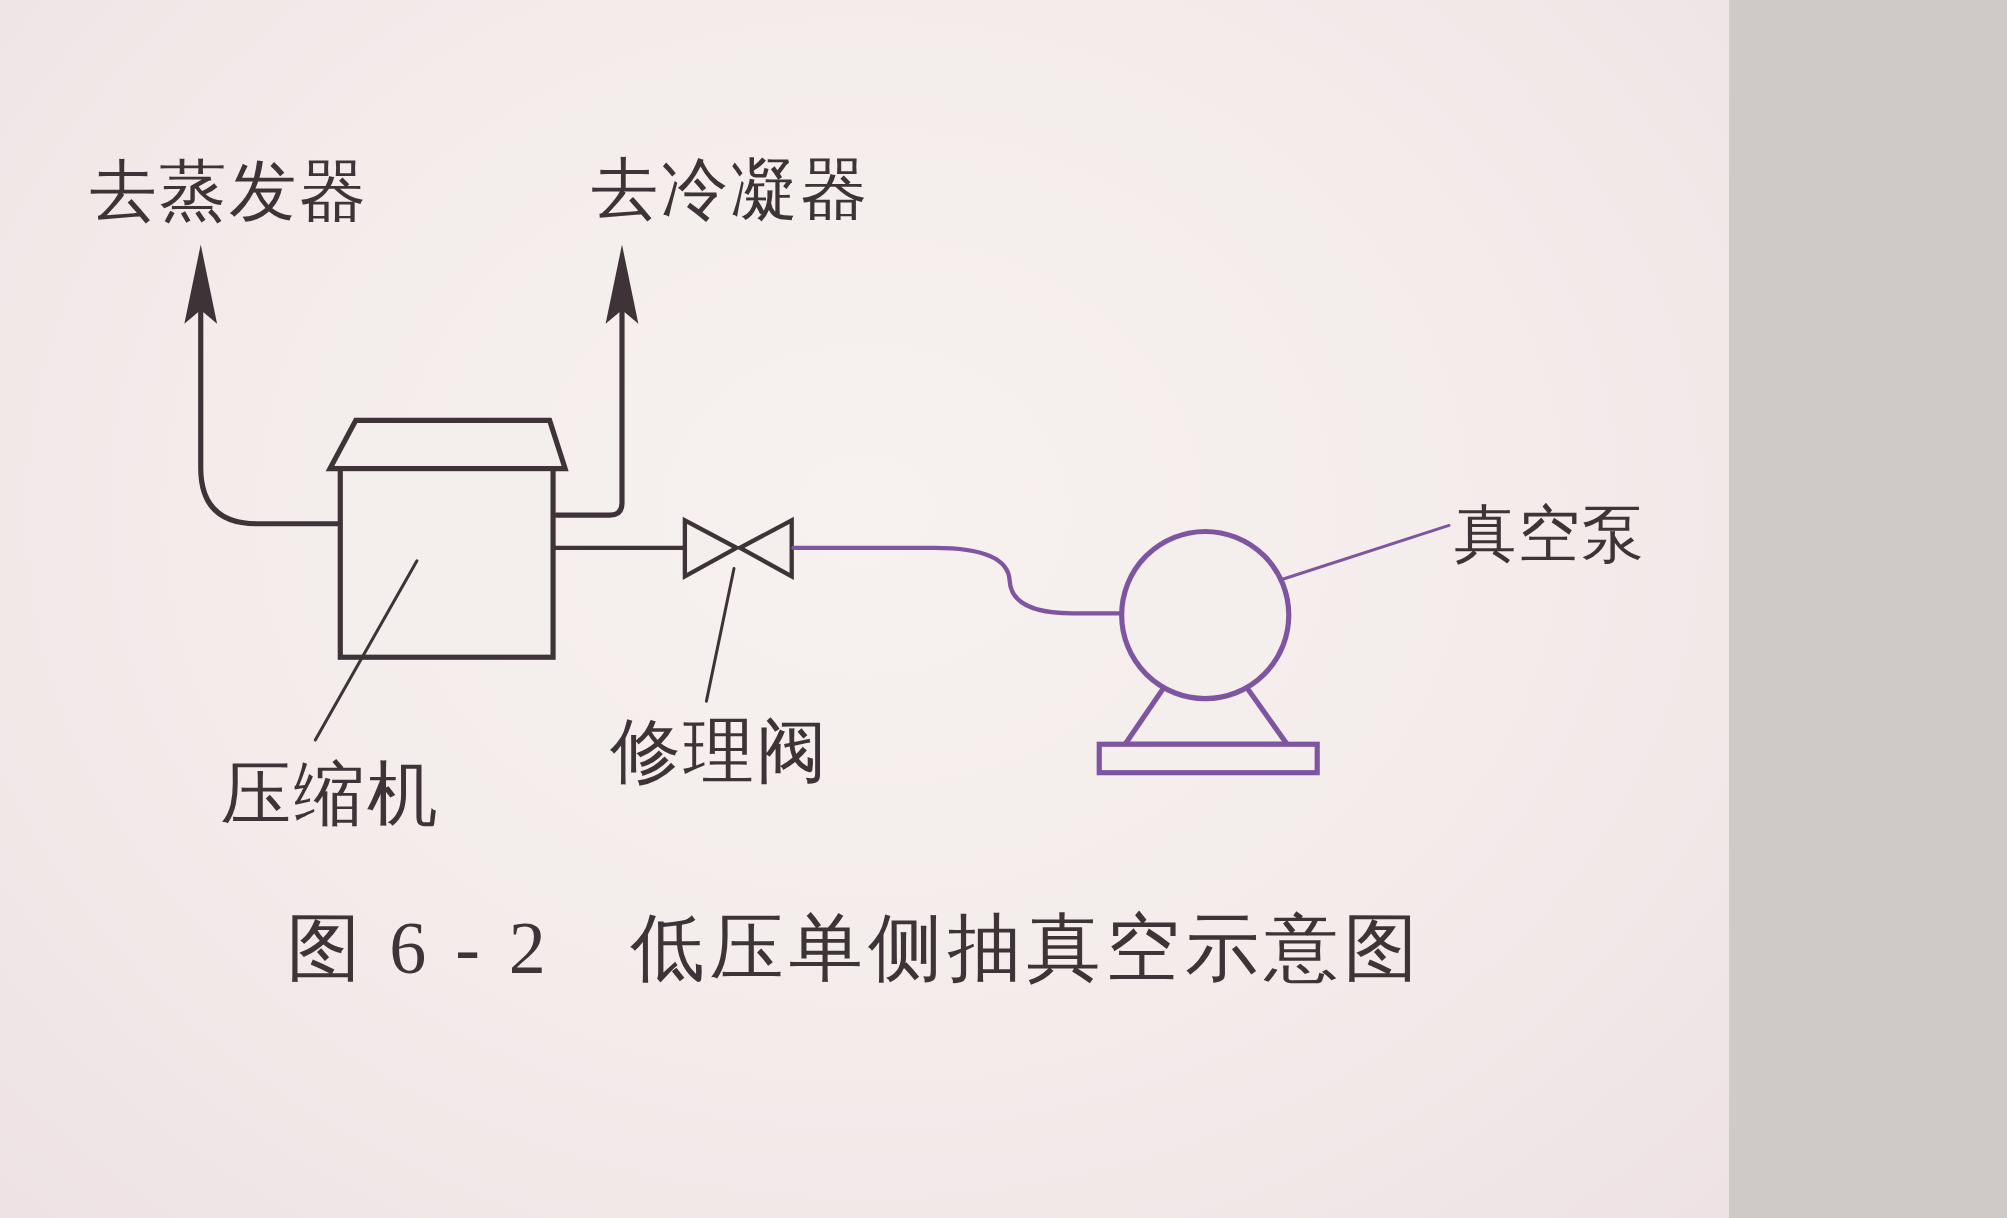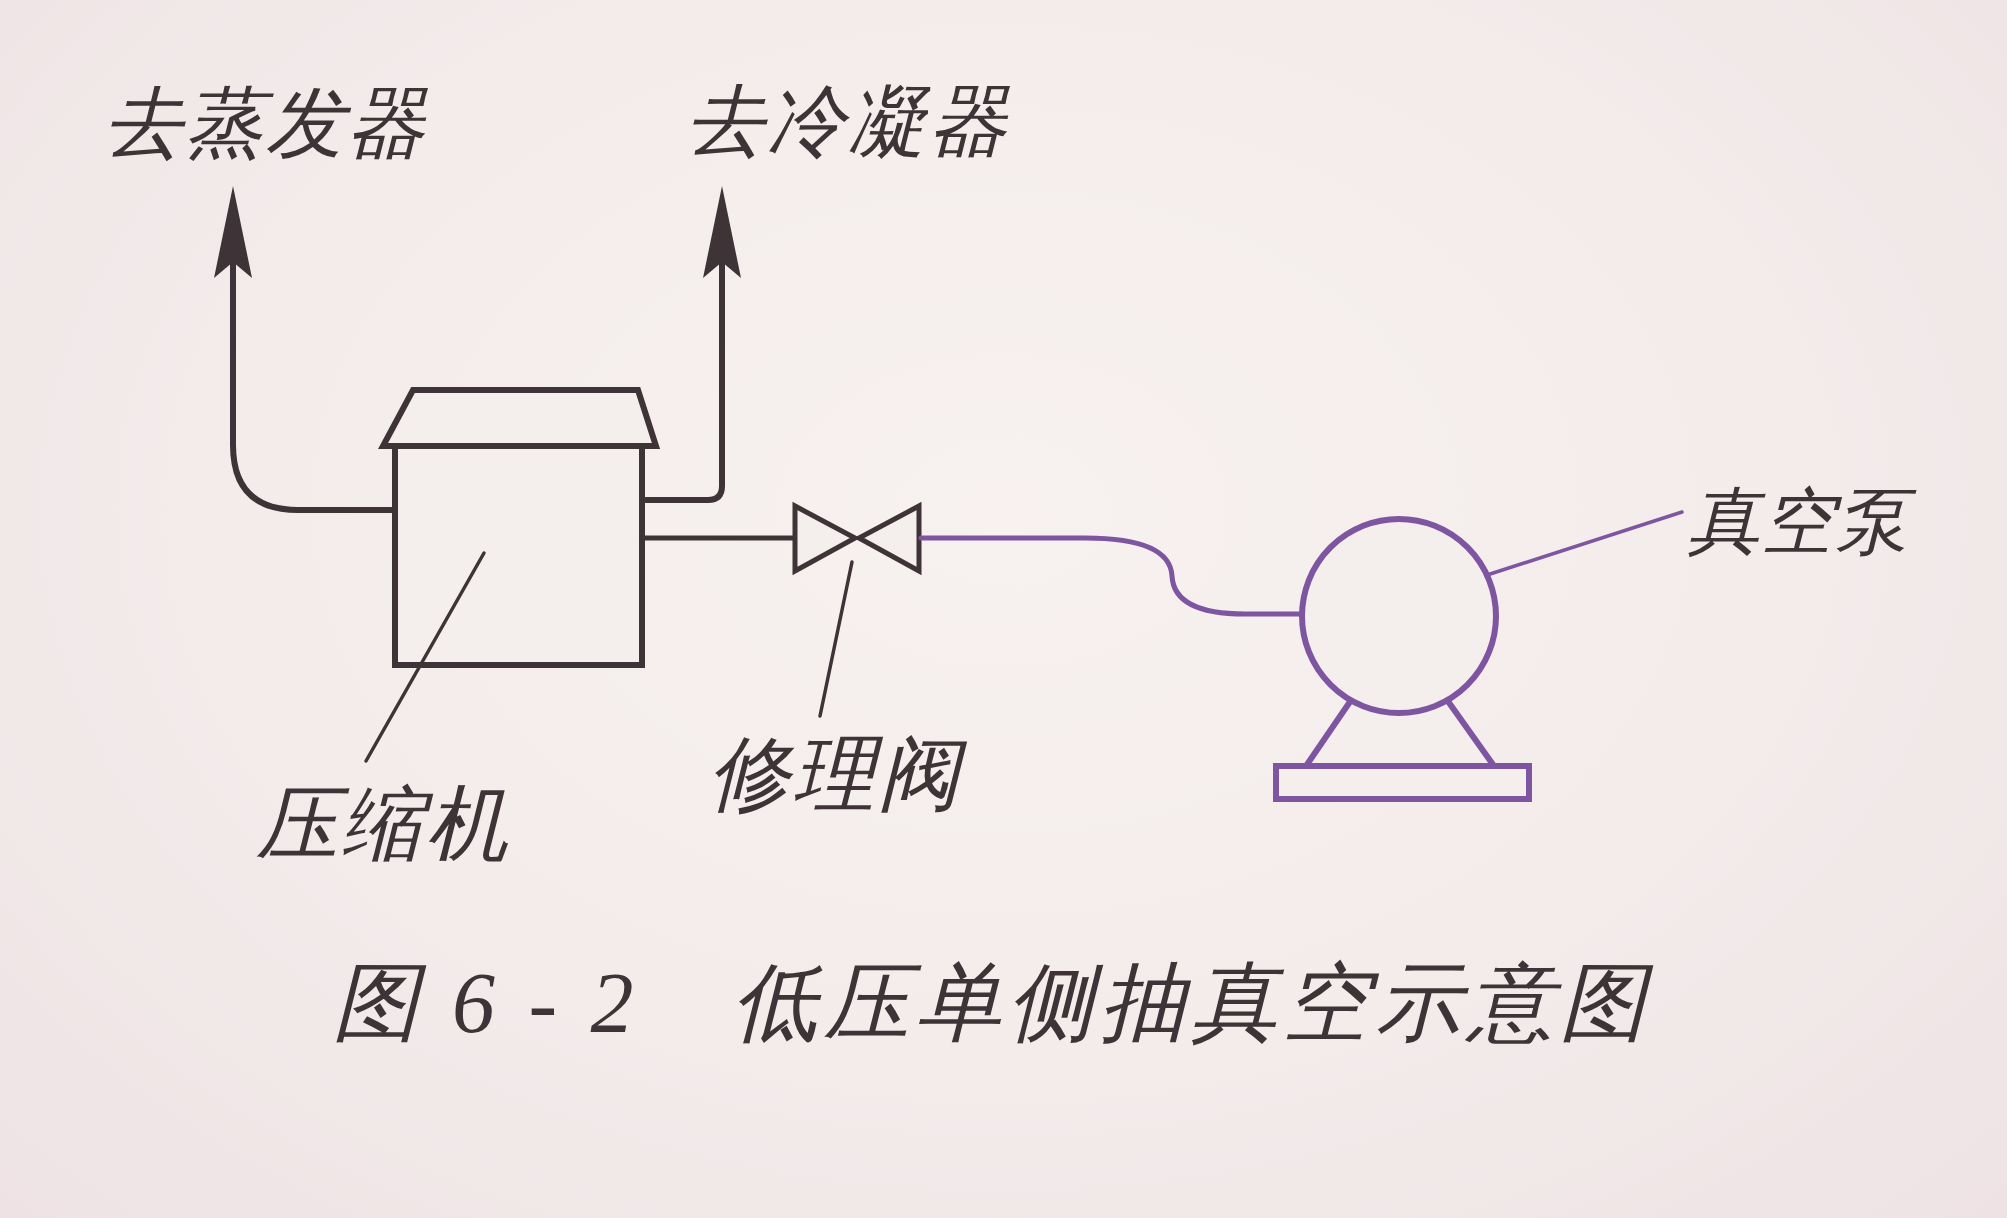--- a/index.html
+++ b/index.html
@@ -1,20 +1,19 @@
 <!DOCTYPE html>
 <html style="--ink: #3e3437; --accent: #7e55a0; --paper: #f4eeed;"><head>
 <meta charset="utf-8">
 <style>
   html,body{margin:0;padding:0;background:#cfc9c7;}
   .page{
-    width:2007px;height:1218px;position:relative;overflow:hidden;
+    width:1729px;height:1218px;position:relative;overflow:hidden;
     background: radial-gradient(ellipse at 50% 42%, #f7f1f0 0%, #f3eceb 55%, #eee2e4 100%);
     font-family:"Liberation Serif","DejaVu Serif",serif;
-    font-style:italic;
   }
   svg{display:block;width:100%;height:100%;}
   .stroke-ink{stroke:var(--ink,#3e3437);fill:none;stroke-linecap:round;}
   .stroke-accent{stroke:var(--accent,#7e55a0);fill:none;stroke-linecap:round;}
   .fill-ink{fill:var(--ink,#3e3437);stroke:none;}
   .shape-paper{fill:var(--paper,#f4eeed);}
   text{
     fill:var(--ink,#3e3437);
     font-family:"Liberation Serif","DejaVu Serif",serif;
     white-space:pre;

